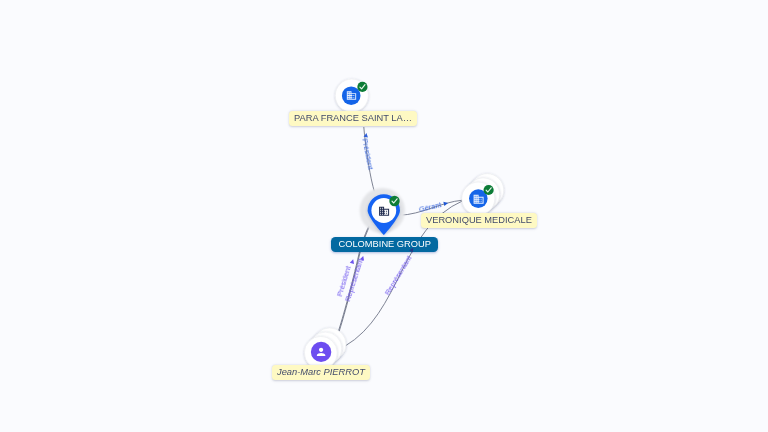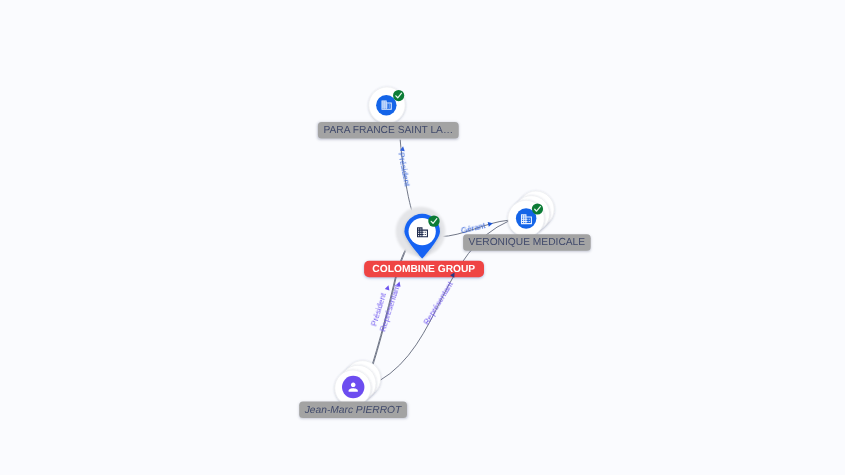--- a/index.html
+++ b/index.html
@@ -1,26 +1,26 @@
 <!DOCTYPE html>
 <html><head>
 <meta charset="utf-8">
 <style>
   html,body{margin:0;padding:0;}
   body{width:768px;height:432px;overflow:hidden;background:#fafbfe;
        font-family:"Liberation Sans",sans-serif;}
   #stage{position:relative;width:768px;height:432px;background:#fafbfe;}
   svg.layer{position:absolute;left:0;top:0;width:768px;height:432px;overflow:visible;}
-  .lbl{position:absolute;background:#a3a3a3;border-radius:3.5px;
+  .lbl{position:absolute;background:#fef9c3;border-radius:3.5px;
        color:#414a6b;font-size:9.3px;line-height:15px;height:15px;
        padding:0 5px;white-space:nowrap;
        -webkit-font-smoothing:antialiased;will-change:transform;
        box-shadow:0 .7px 2.2px rgba(60,70,110,.26);}
-  .lbl.sel{background:#ef4444;color:#fff;border-radius:4.5px;padding:0 7.5px;
-           box-shadow:0 1px 2.6px rgba(20,60,160,.34);font-weight:bold;}
+  .lbl.sel{background:#0369a1;color:#fff;border-radius:4.5px;padding:0 7.5px;
+           box-shadow:0 1px 2.6px rgba(20,60,160,.34);}
   .elabel{position:absolute;font-size:7.4px;line-height:7.4px;white-space:nowrap;
           color:#2f5fdb;transform-origin:0 100%;height:7.4px;
           -webkit-font-smoothing:antialiased;will-change:transform;}
   .elabel.p{color:#6d54ef;}
 </style>
 </head>
 <body>
 
 <div id="stage">
 

